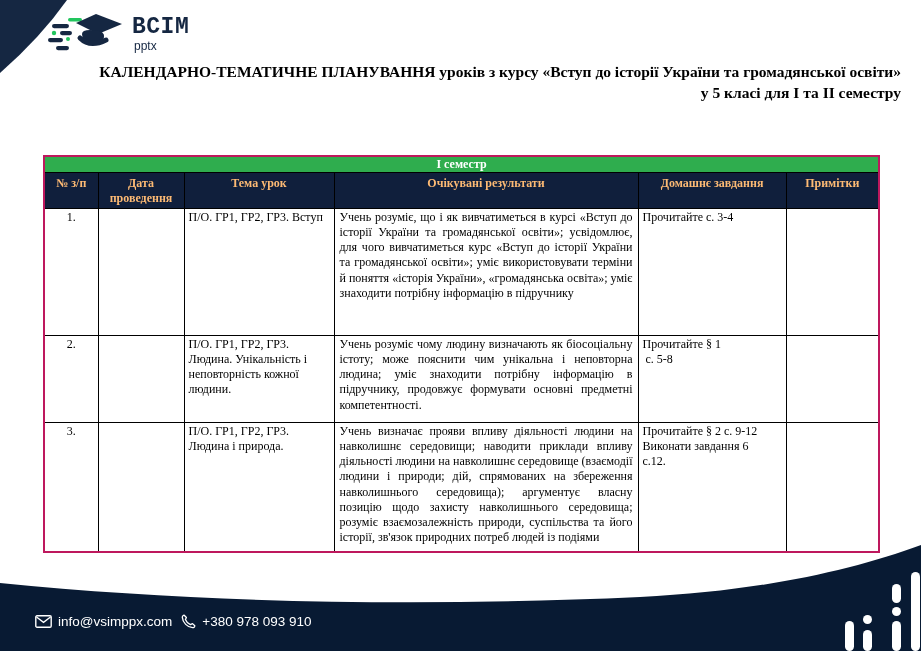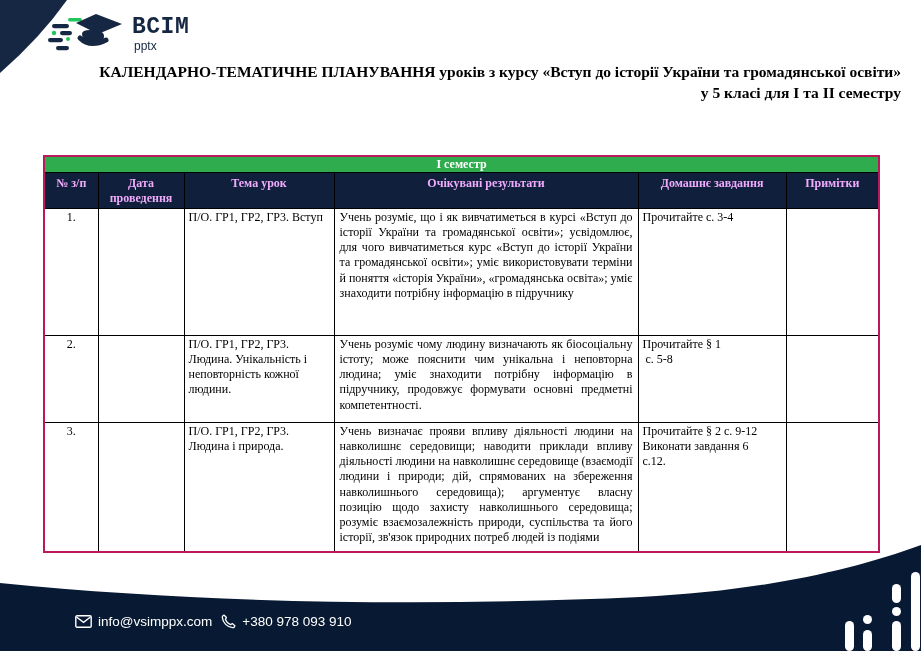--- a/index.html
+++ b/index.html
@@ -23,32 +23,32 @@
   .subtitle{font-size:14.5px;line-height:1.4;margin:2px auto 0 auto;max-width:845px;font-weight:normal;}
   
   .ktp-table{position:absolute;left:43px;top:155px;width:835px;border-collapse:collapse;
     table-layout:fixed;border:2px solid #be185d;}
   .ktp-table td,.ktp-table th{border:1px solid #000;vertical-align:top;
     padding:1px 4px;font-size:12px;line-height:1.27;overflow:hidden;}
   .r-banner{height:14px;}
   .banner-cell{background:#2fad4e;color:#fff;font-weight:bold;text-align:center;
     font-size:11.5px;padding:0 !important;line-height:14px;}
   .r-head{height:34px;}
-  .head-cell{background:#101f3c;color:#f0abfc;font-weight:bold;text-align:center;
+  .head-cell{background:#101f3c;color:#fdba74;font-weight:bold;text-align:center;
     font-size:12.5px;padding-top:3px !important;}
   .r1{height:127px;} .r-sec{height:15px;} .r2{height:87px;} .r3{height:130px;}
   .section-cell{font-weight:bold;text-align:center;font-size:12.5px;padding:0 !important;line-height:15px;}
   .cell-num{text-align:center;}
   .cell-results{text-align:justify;padding:1px 5px !important;}
   .hw-line{display:block;}
   
   .footer-svg{position:absolute;left:0;top:535px;}
   .footer-contacts{position:absolute;left:35px;top:610px;height:22px;display:flex;
     align-items:center;gap:9px;color:#fff;
-    font-family:"Liberation Sans","DejaVu Sans",sans-serif;font-size:13.5px;margin-left:40px;}
+    font-family:"Liberation Sans","DejaVu Sans",sans-serif;font-size:13.5px;}
   .contact-item{display:flex;align-items:center;gap:6px;}
   .eq{position:absolute;background:#fff;border-radius:6px;}
 </style>
 </head>
 <body>
 
 <div class="page">
 
   <svg class="corner-svg" width="80" height="90" viewBox="0 0 80 90">
     <path d="M0,0 H67 Q40.5,37.5 0,73 Z" fill="#152742"></path>

